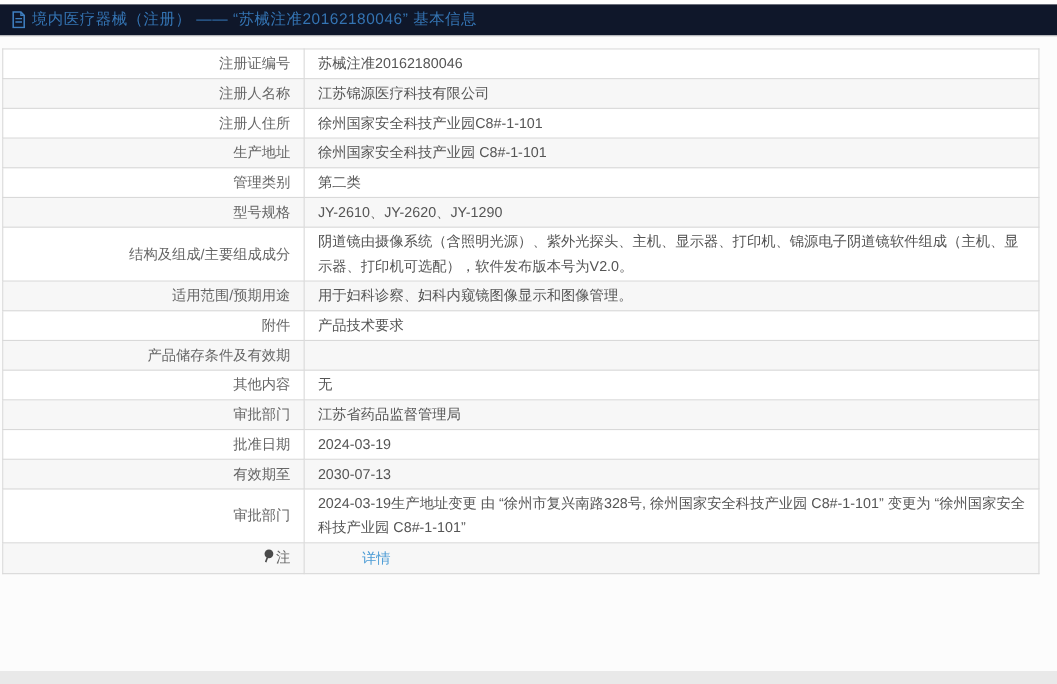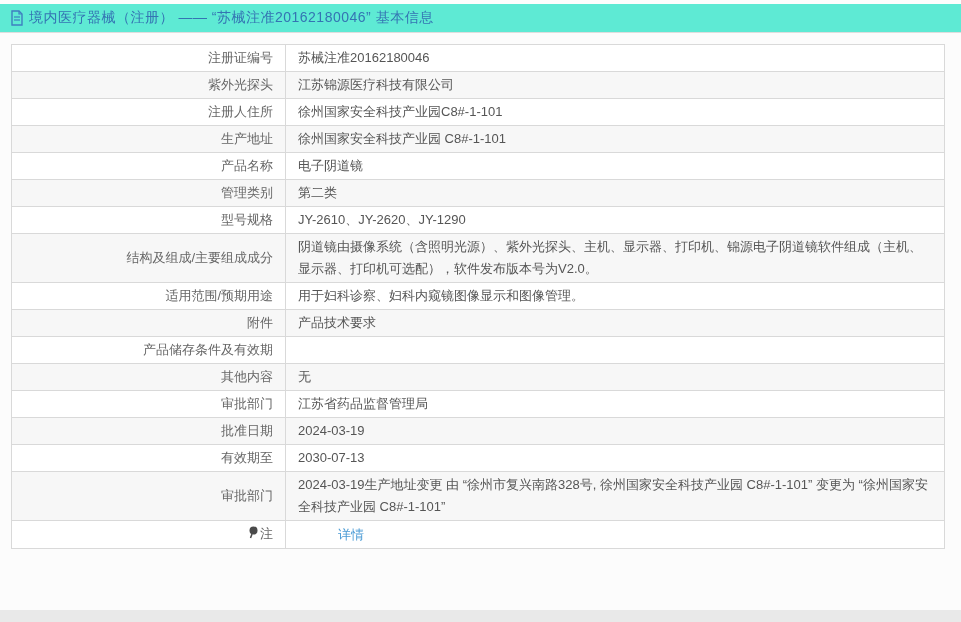--- a/index.html
+++ b/index.html
@@ -5,37 +5,37 @@
   * { box-sizing: border-box; }
   html, body {
     margin: 0; padding: 0;
     width: 961px; height: 622px;
     background: #e9e9e9;
     font-family: "Liberation Sans", "DejaVu Sans", sans-serif;
   }
   .top-strip { height: 4px; background: #fdfdfd; }
   .header-bar {
     height: 29px;
-    background: #5eead4;
+    background: #0f172a;
     display: flex;
     align-items: center;
     padding: 0 10px;
     border-bottom: 1px solid #dedede;
   }
   .header-bar .doc-icon { margin-right: 5px; display: inline-flex; }
   .header-title {
     color: #3474b3;
     font-size: 14px;
     letter-spacing: 0.5px;
     white-space: nowrap;
   }
   .content-panel {
     background: #fcfcfc;
     height: 577px;
-    padding: 11px 16px 0 11px;
+    padding: 11px 16px 0 2px;
   }
   table.info-table {
     width: 100%;
     border-collapse: collapse;
     background: #ffffff;
     font-size: 13px;
     color: #595959;
     table-layout: fixed;
     border: 1px solid #c9c9c9;
   }
@@ -80,34 +80,30 @@
 </div>
 
 <div class="content-panel">
   <table class="info-table">
     <tbody>
       <tr>
         <td class="label-cell">注册证编号</td>
         <td class="value-cell">苏械注准20162180046</td>
       </tr>
       <tr>
-        <td class="label-cell">紫外光探头</td>
+        <td class="label-cell">注册人名称</td>
         <td class="value-cell">江苏锦源医疗科技有限公司</td>
       </tr>
       <tr>
         <td class="label-cell">注册人住所</td>
         <td class="value-cell">徐州国家安全科技产业园C8#-1-101</td>
       </tr>
       <tr>
         <td class="label-cell">生产地址</td>
         <td class="value-cell">徐州国家安全科技产业园 C8#-1-101</td>
-      </tr>
-      <tr>
-        <td class="label-cell">产品名称</td>
-        <td class="value-cell">电子阴道镜</td>
       </tr>
       <tr>
         <td class="label-cell">管理类别</td>
         <td class="value-cell">第二类</td>
       </tr>
       <tr>
         <td class="label-cell">型号规格</td>
         <td class="value-cell">JY-2610、JY-2620、JY-1290</td>
       </tr>
       <tr>

